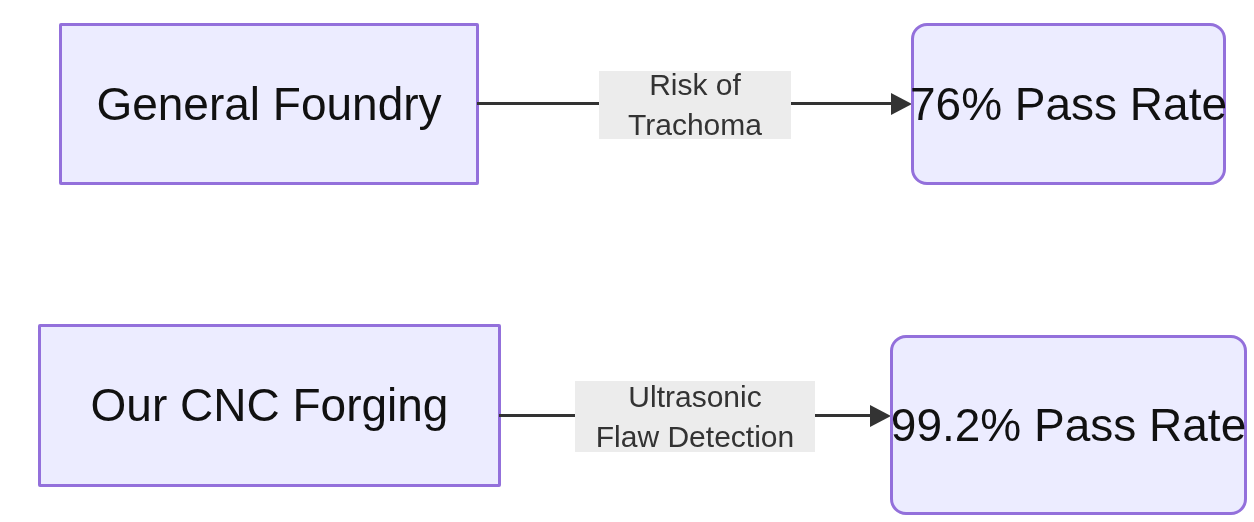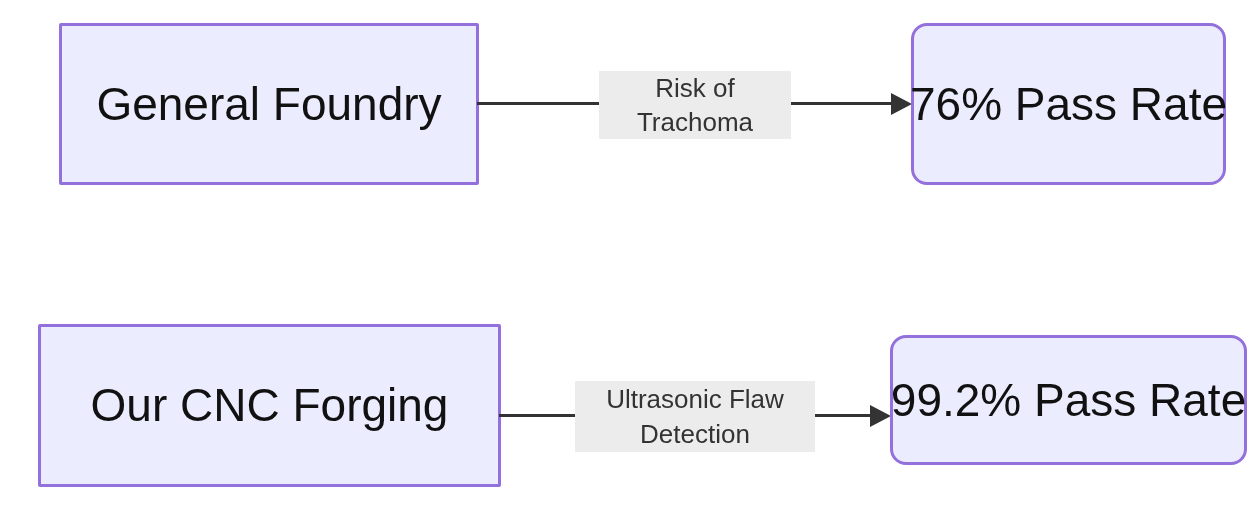--- a/index.html
+++ b/index.html
@@ -44,42 +44,42 @@
     height: 0;
     border-top: 11px solid transparent;
     border-bottom: 11px solid transparent;
     border-left: 21px solid var(--arrow, #333333);
   }
   .edge-label {
     position: absolute;
     box-sizing: border-box;
     background: var(--edge-label-bg, #ECECEC);
     color: #333333;
-    font-size: 26px;
+    font-size: 30px;
     line-height: 1.32;
     display: flex;
     align-items: center;
     justify-content: center;
     text-align: center;
     padding: 4px 14px;
   }
 
   
   .n-src-1   { left: 43px;  top: 23px;  width: 420px; height: 162px; }
   .line-1    { left: 461px; top: 102px; width: 416px; }
   .head-1    { left: 875px; top: 93px;  }
   .elabel-1  { left: 583px; top: 71px;  width: 192px; height: 68px; }
   .n-tgt-1   { left: 895px; top: 23px;  width: 315px; height: 162px; }
 
   
   .n-src-2   { left: 22px;  top: 324px; width: 463px; height: 163px; }
   .line-2    { left: 483px; top: 414px; width: 373px; }
   .head-2    { left: 854px; top: 405px; }
   .elabel-2  { left: 559px; top: 381px; width: 240px; height: 71px; }
-  .n-tgt-2   { left: 874px; top: 335px; width: 357px; height: 130px; }
+  .n-tgt-2   { left: 874px; top: 335px; width: 357px; height: 180px; }
   .elabel-2 span { display: inline-block; max-width: 200px; white-space: normal; }
 </style>
 </head>
 <body>
 
 <div class="canvas">
 
   <div class="node rect n-src-1">
     <span>General Foundry</span>
   </div>

